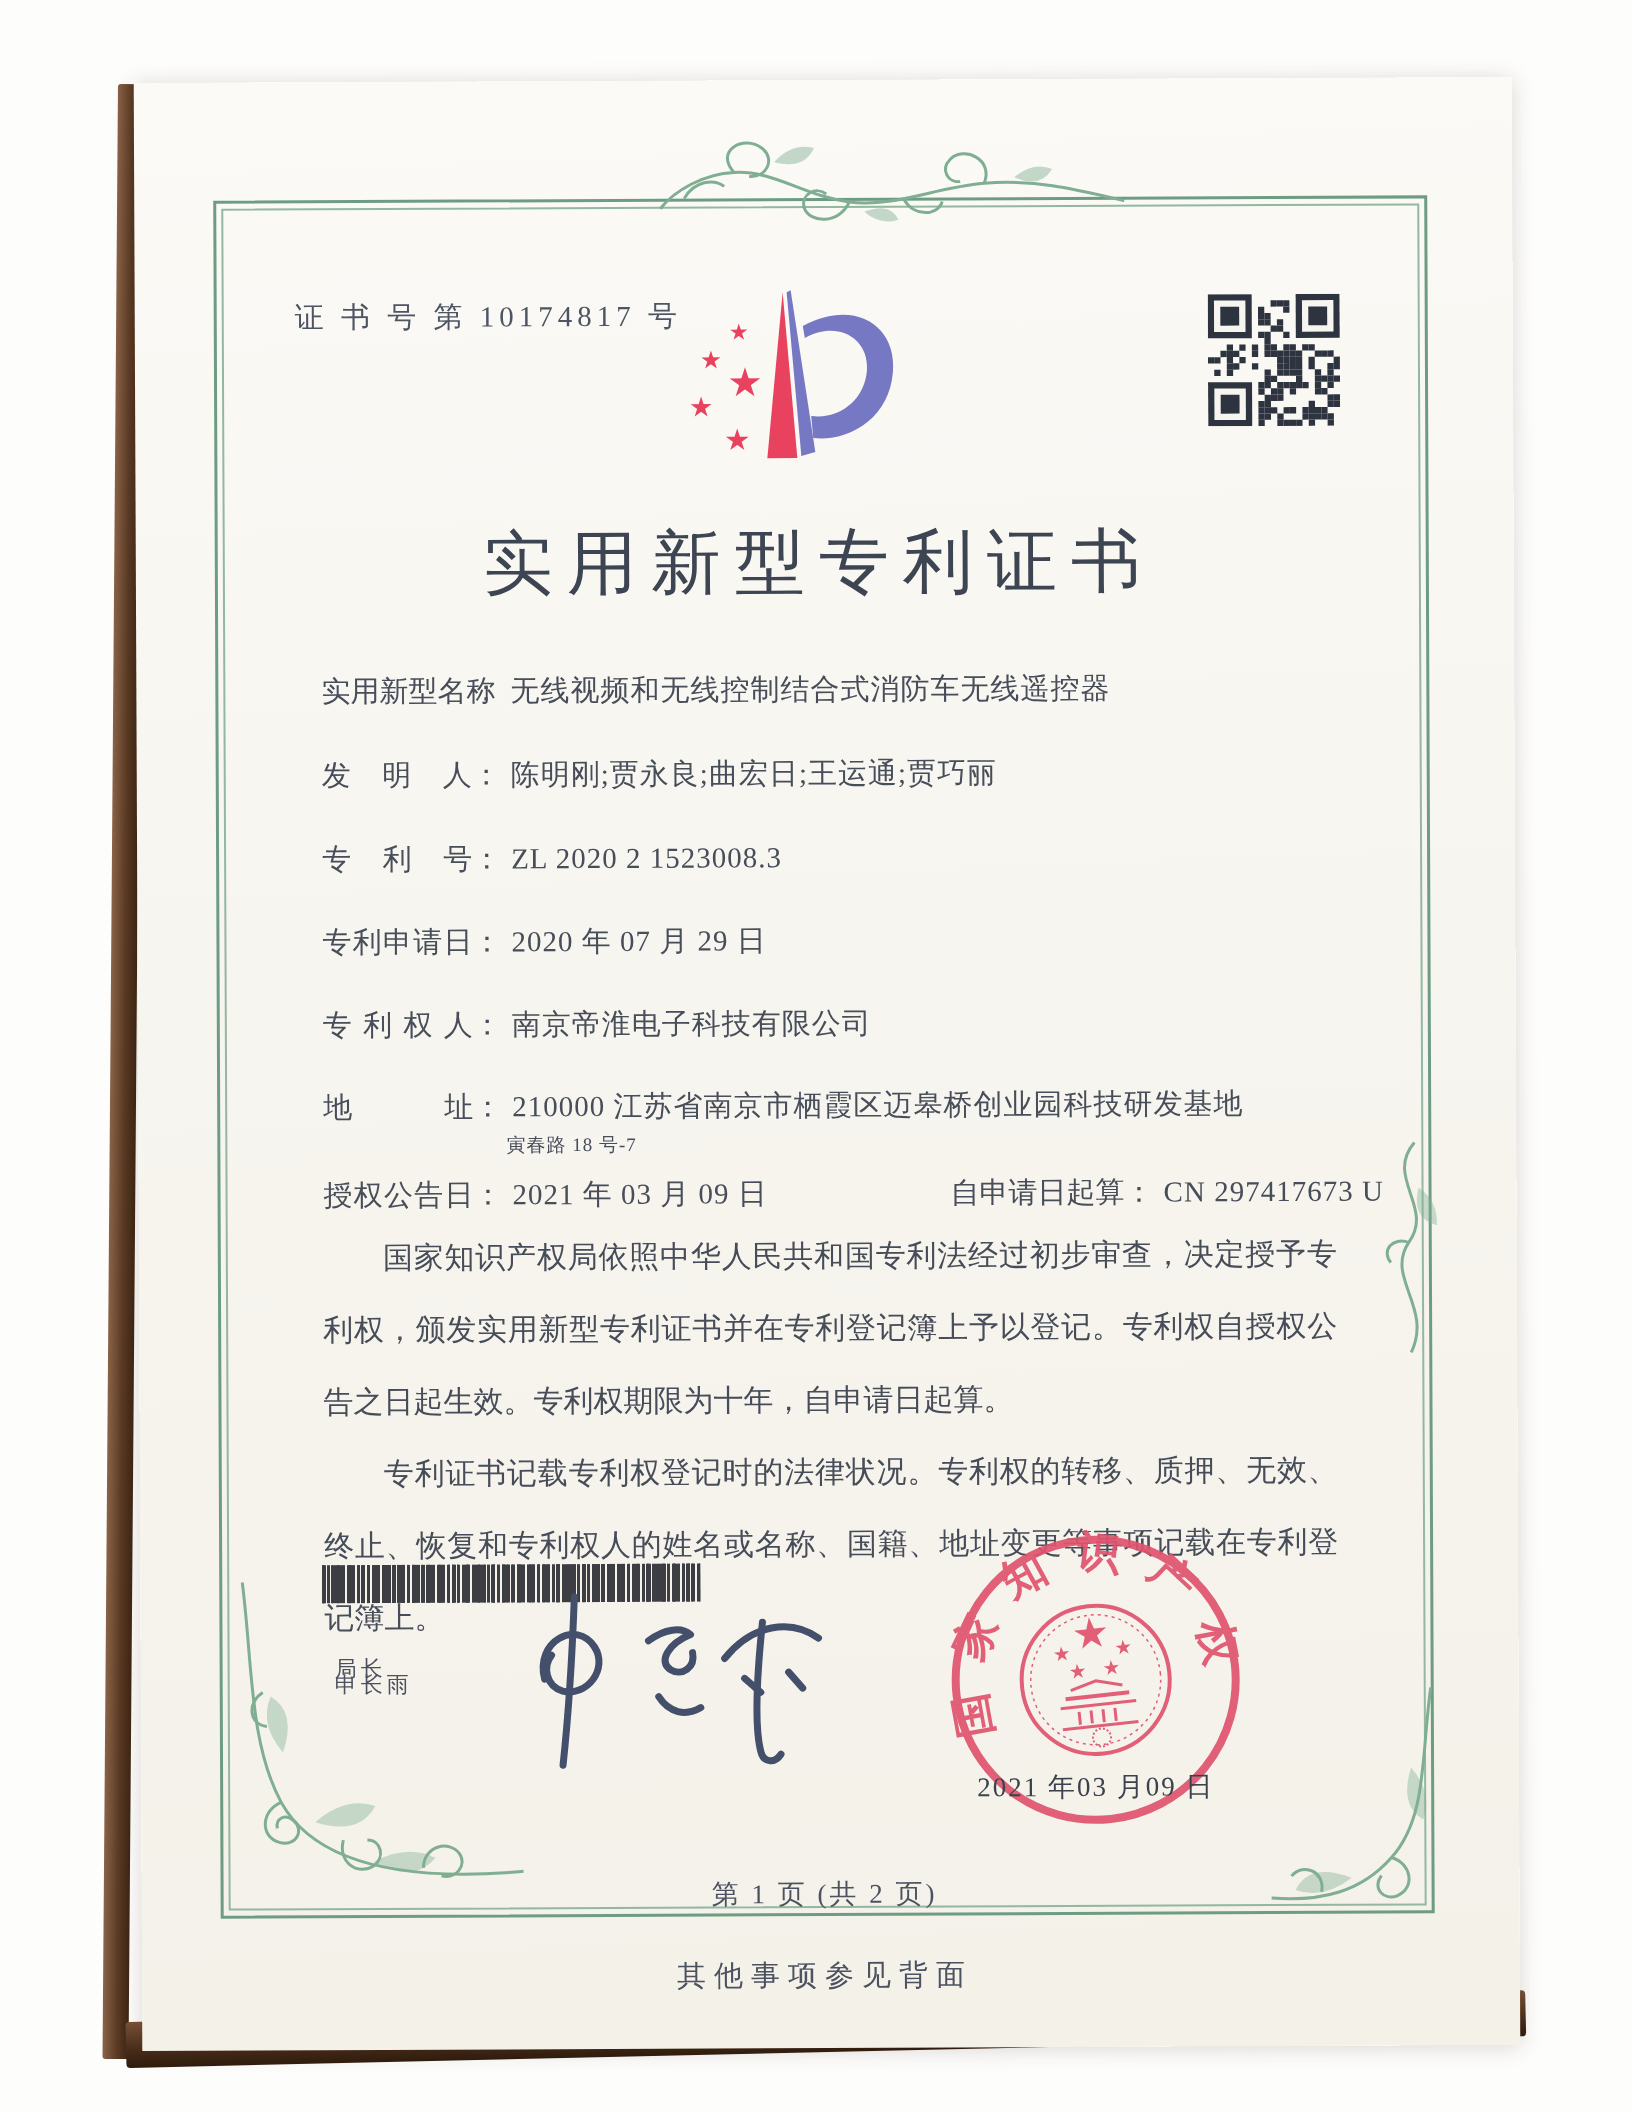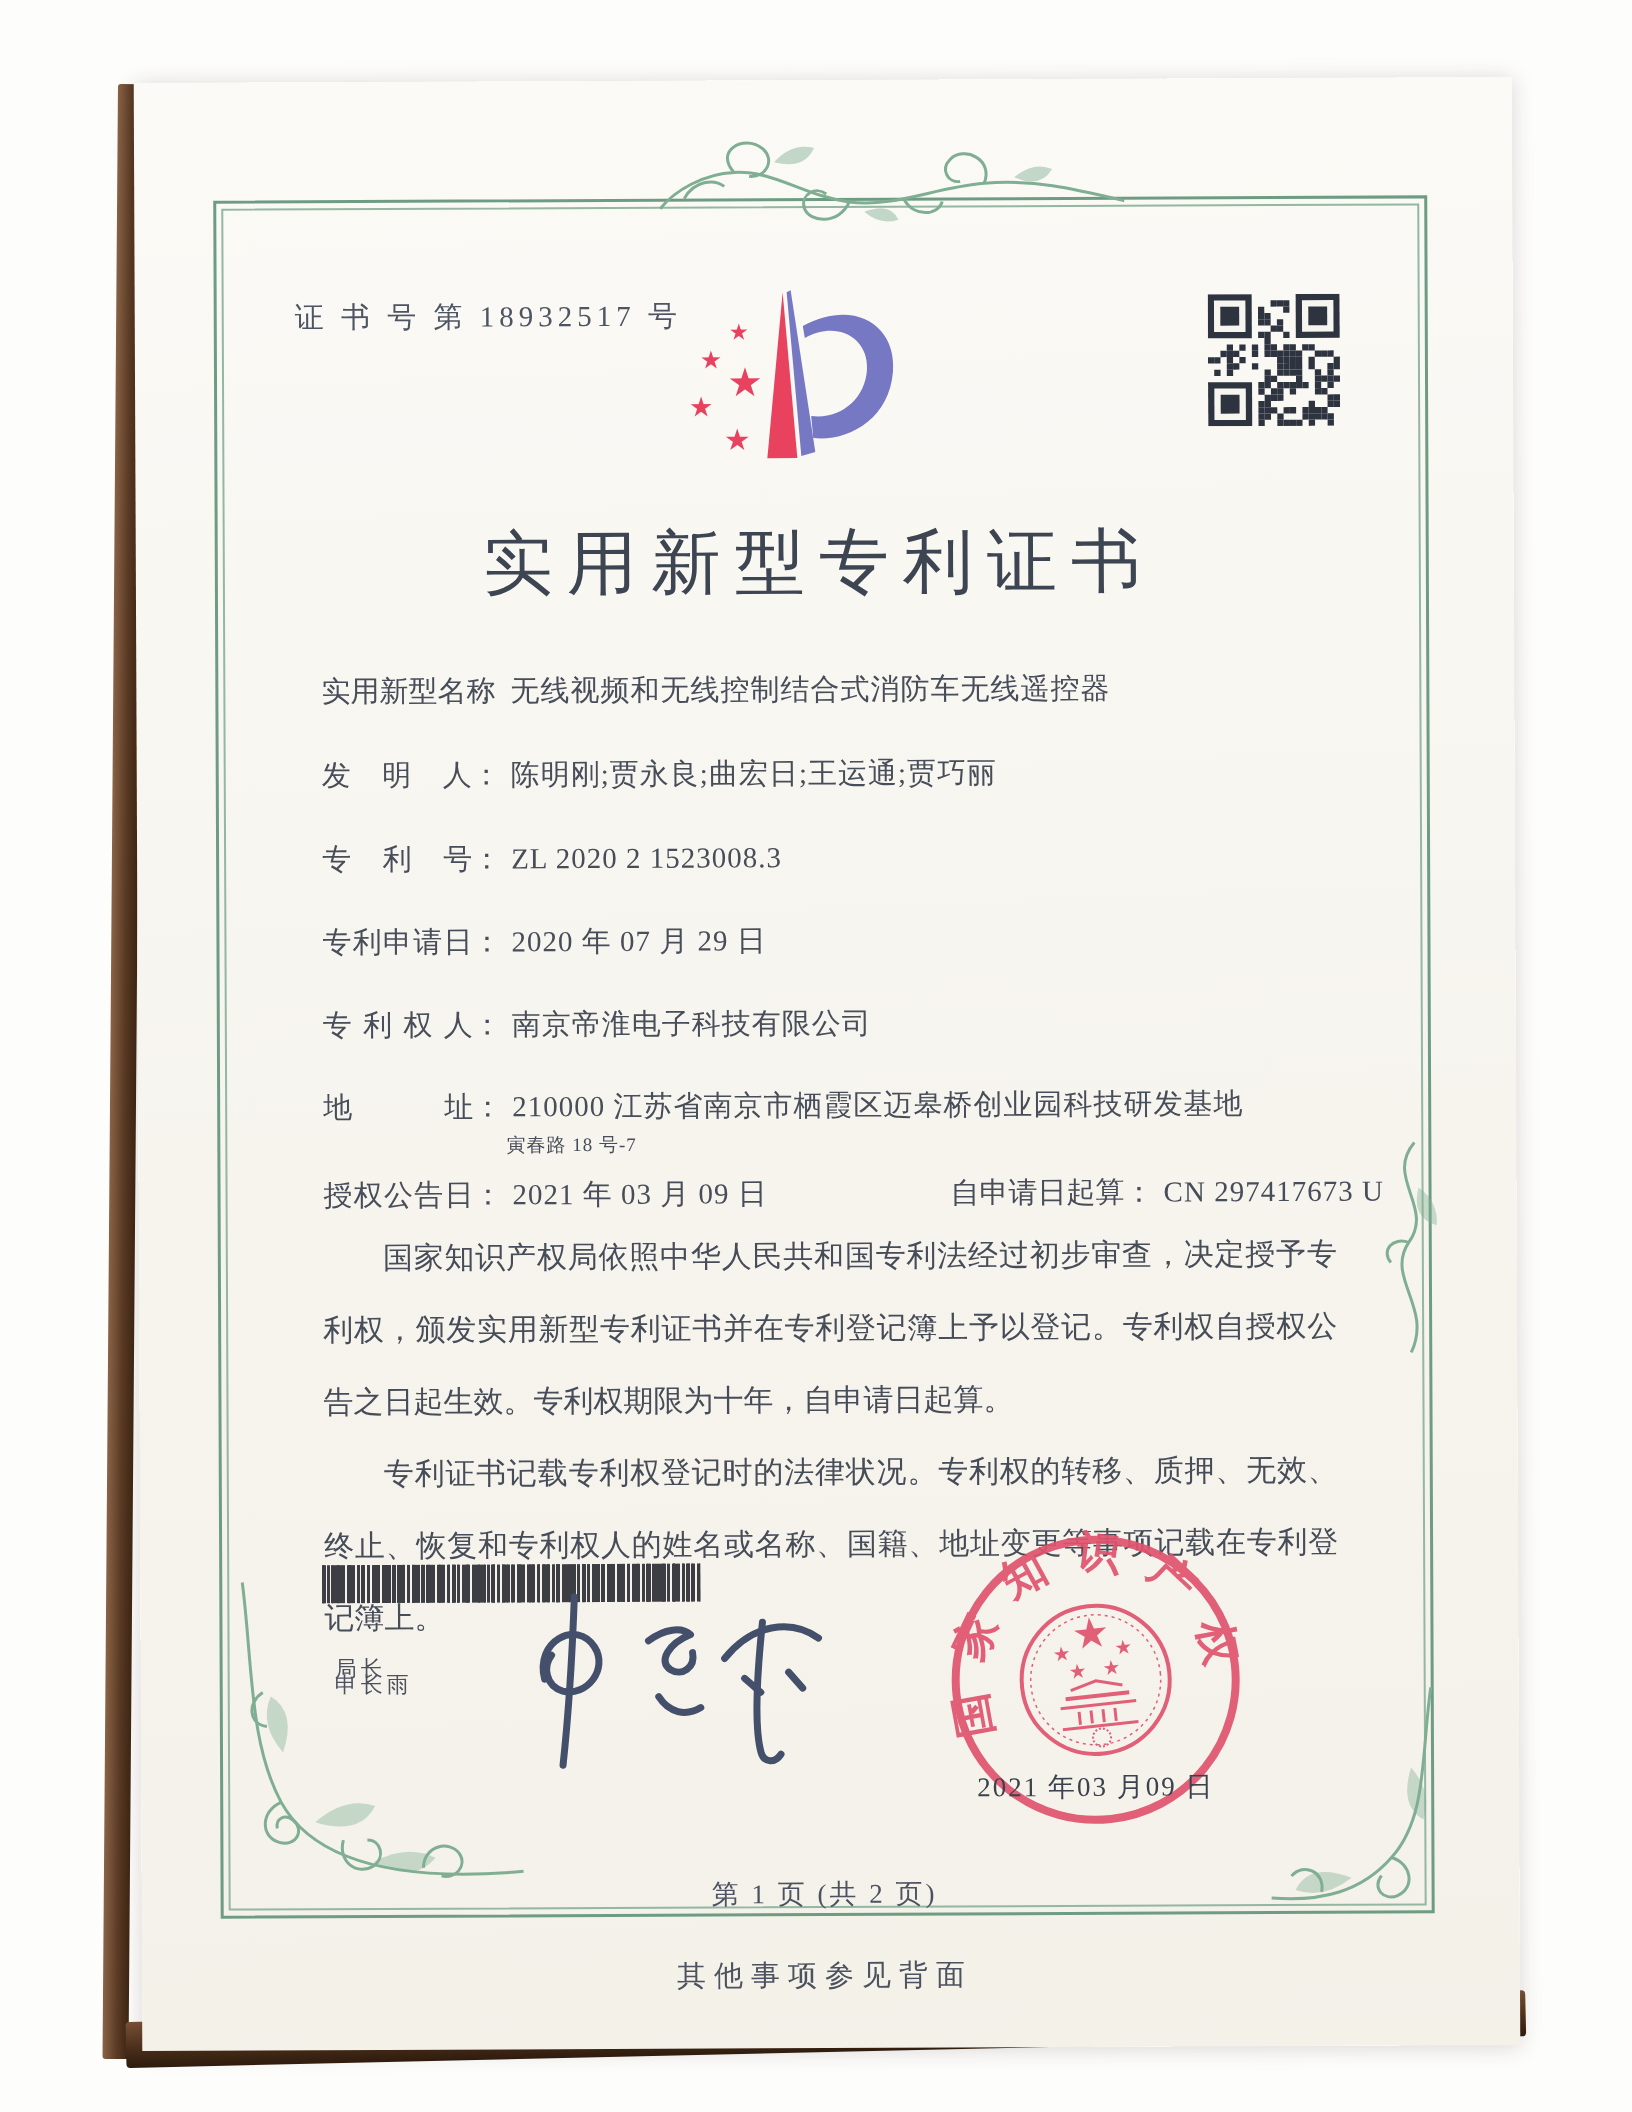--- a/index.html
+++ b/index.html
@@ -137,21 +137,21 @@
       <path d="M40,5 C10,40 60,70 34,105 C10,140 58,170 36,215"></path>
       <path d="M34,105 c-16,-6 -28,8 -18,20"></path>
     </g>
     <g fill="rgba(127,174,146,0.4)">
       <path d="M44,50 q20,14 18,38 q-26,-8 -18,-38z"></path>
     </g>
   </svg>
 
   <div class="certno">
     <span>证 书 号 第</span>
-    <span>18932517</span>
+    <span>10174817</span>
     <span>号</span>
   </div>
 
   <svg class="logo" viewBox="0 0 230 195">
     <g fill="#e8425f">
       <path d="M0,-1 L0.588,0.809 L-0.951,-0.309 L0.951,-0.309 L-0.588,0.809 Z" transform="translate(64,52) scale(9)"></path>
       <path d="M0,-1 L0.588,0.809 L-0.951,-0.309 L0.951,-0.309 L-0.588,0.809 Z" transform="translate(36,80) scale(10)"></path>
       <path d="M0,-1 L0.588,0.809 L-0.951,-0.309 L0.951,-0.309 L-0.588,0.809 Z" transform="translate(70,103) scale(16)"></path>
       <path d="M0,-1 L0.588,0.809 L-0.951,-0.309 L0.951,-0.309 L-0.588,0.809 Z" transform="translate(26,127) scale(11)"></path>
       <path d="M0,-1 L0.588,0.809 L-0.951,-0.309 L0.951,-0.309 L-0.588,0.809 Z" transform="translate(62,160) scale(12)"></path>

